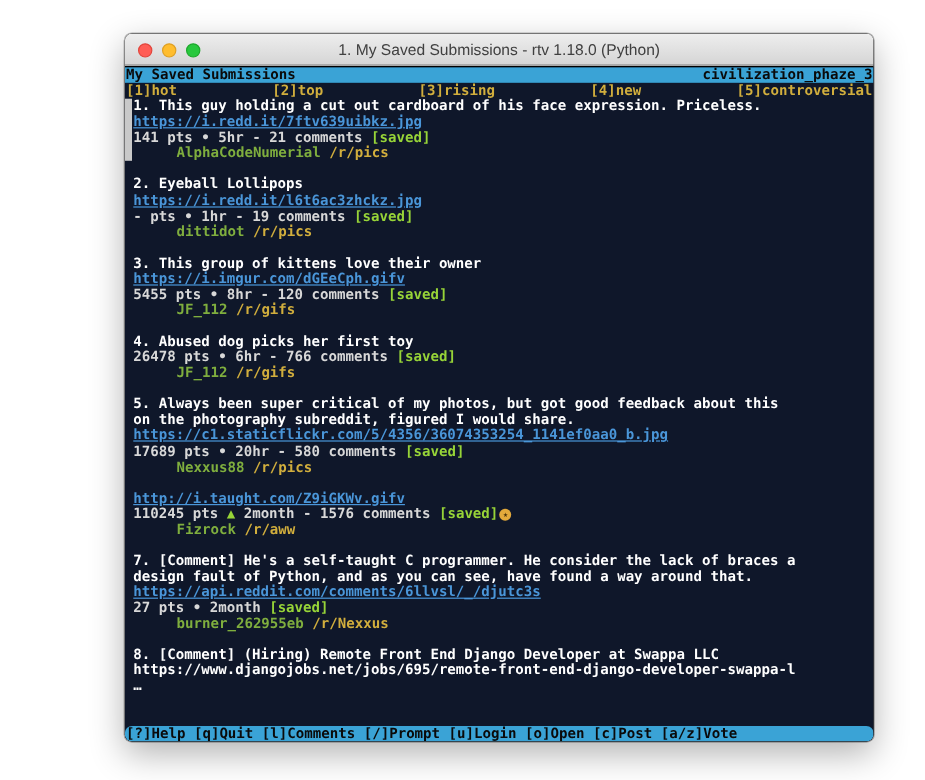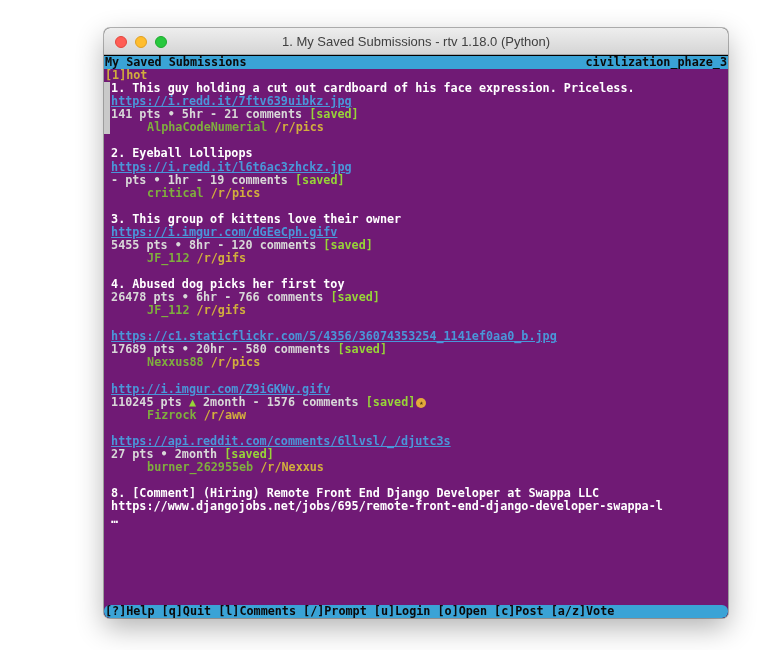--- a/index.html
+++ b/index.html
@@ -31,41 +31,40 @@
     flex: 1; text-align: center;
     font-size: 13px; color: #404040;
     font-family: "Liberation Sans", sans-serif;
     white-space: nowrap; overflow: hidden;
   }
 
   
   .terminal {
     --lh: 13.07px;
     position: absolute; top: 28px; left: 0; right: 0; bottom: 0;
-    background: #701a75;
+    background: #0f172a;
     font-family: "DejaVu Sans Mono", monospace;
     font-size: 11.75px; font-weight: bold;
     line-height: var(--lh);
     color: #dcdcdc;
     display: flex; flex-direction: column;
     overflow: hidden;
   }
   .bar {
     background: #3aa3d6; color: #0a0a0a;
     height: var(--lh);
     display: flex; justify-content: space-between;
     white-space: pre; overflow: hidden;
     padding: 0 1px;
   }
   .tabs-row {
     height: var(--lh);
     display: flex; justify-content: space-between;
     color: #d1ae3d; white-space: pre; overflow: hidden;
     padding: 0 1px;
-    flex-direction: column;
   }
   .tab { cursor: default; }
 
   .list { flex: 1; padding-left: 1ch; position: relative; overflow: hidden; }
 
   .item { position: relative; margin-bottom: var(--lh); }
   .item:last-child { margin-bottom: 0; }
   .cursor-bar {
     position: absolute; left: -1ch; top: 0;
     width: calc(1ch - 1px); height: 100%;
@@ -127,54 +126,58 @@
     <a class="url">https://i.redd.it/7ftv639uibkz.jpg</a>
     <div class="stats"><span>141 pts</span> <span>•</span> <span>5hr - 21 comments</span> <span class="saved">[saved]</span></div>
     <div class="byline"><span class="author">AlphaCodeNumerial</span> <span class="subreddit">/r/pics</span></div>
 
   </div>
         <div class="item">
 
     <div class="title">2. Eyeball Lollipops</div>
     <a class="url">https://i.redd.it/l6t6ac3zhckz.jpg</a>
     <div class="stats"><span>- pts</span> <span>•</span> <span>1hr - 19 comments</span> <span class="saved">[saved]</span></div>
-    <div class="byline"><span class="author">critical</span> <span class="subreddit">/r/pics</span></div>
+    <div class="byline"><span class="author">dittidot</span> <span class="subreddit">/r/pics</span></div>
 
   </div>
         <div class="item">
 
     <div class="title">3. This group of kittens love their owner</div>
     <a class="url">https://i.imgur.com/dGEeCph.gifv</a>
     <div class="stats"><span>5455 pts</span> <span>•</span> <span>8hr - 120 comments</span> <span class="saved">[saved]</span></div>
     <div class="byline"><span class="author">JF_112</span> <span class="subreddit">/r/gifs</span></div>
 
   </div>
         <div class="item">
 
     <div class="title">4. Abused dog picks her first toy</div>
     <div class="stats"><span>26478 pts</span> <span>•</span> <span>6hr - 766 comments</span> <span class="saved">[saved]</span></div>
     <div class="byline"><span class="author">JF_112</span> <span class="subreddit">/r/gifs</span></div>
 
   </div>
         <div class="item">
 
+    <div class="title">5. Always been super critical of my photos, but got good feedback about this
+on the photography subreddit, figured I would share.</div>
     <a class="url">https://c1.staticflickr.com/5/4356/36074353254_1141ef0aa0_b.jpg</a>
     <div class="stats"><span>17689 pts</span> <span>•</span> <span>20hr - 580 comments</span> <span class="saved">[saved]</span></div>
     <div class="byline"><span class="author">Nexxus88</span> <span class="subreddit">/r/pics</span></div>
 
   </div>
         <div class="item">
 
-    <a class="url">http://i.imgur.com/Z9iGKWv.gifv</a>
+    <a class="url">http://i.taught.com/Z9iGKWv.gifv</a>
     <div class="stats"><span>110245 pts</span> <span class="sep-up">▲</span> <span>2month - 1576 comments</span> <span class="saved">[saved]</span><span class="gilded">★</span></div>
     <div class="byline"><span class="author">Fizrock</span> <span class="subreddit">/r/aww</span></div>
 
   </div>
         <div class="item">
 
+    <div class="title">7. [Comment] He's a self-taught C programmer. He consider the lack of braces a
+design fault of Python, and as you can see, have found a way around that.</div>
     <a class="url">https://api.reddit.com/comments/6llvsl/_/djutc3s</a>
     <div class="stats"><span>27 pts</span> <span>•</span> <span>2month</span> <span class="saved">[saved]</span></div>
     <div class="byline"><span class="author">burner_262955eb</span> <span class="subreddit">/r/Nexxus</span></div>
 
   </div>
         <div class="item">
 
     <div class="title">8. [Comment] (Hiring) Remote Front End Django Developer at Swappa LLC</div>
     <a class="url plain">https://www.djangojobs.net/jobs/695/remote-front-end-django-developer-swappa-l</a>
 

